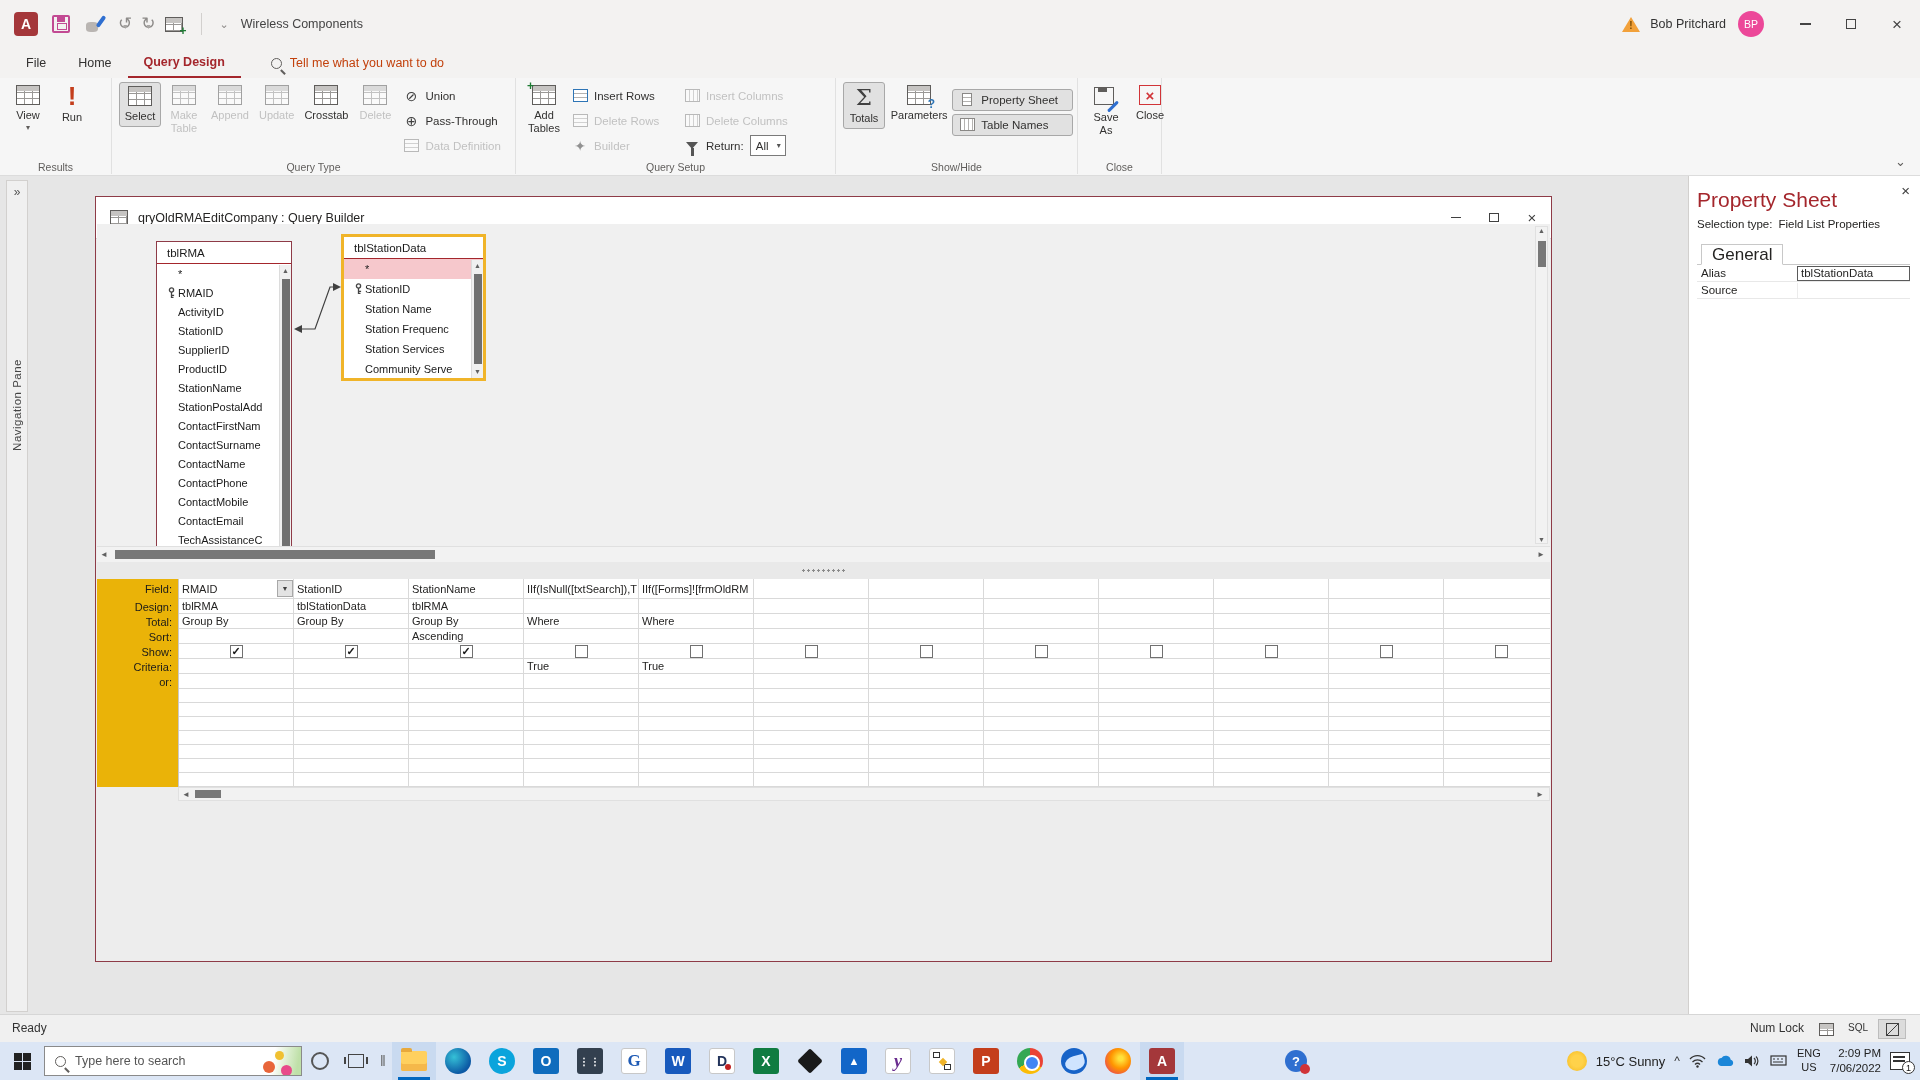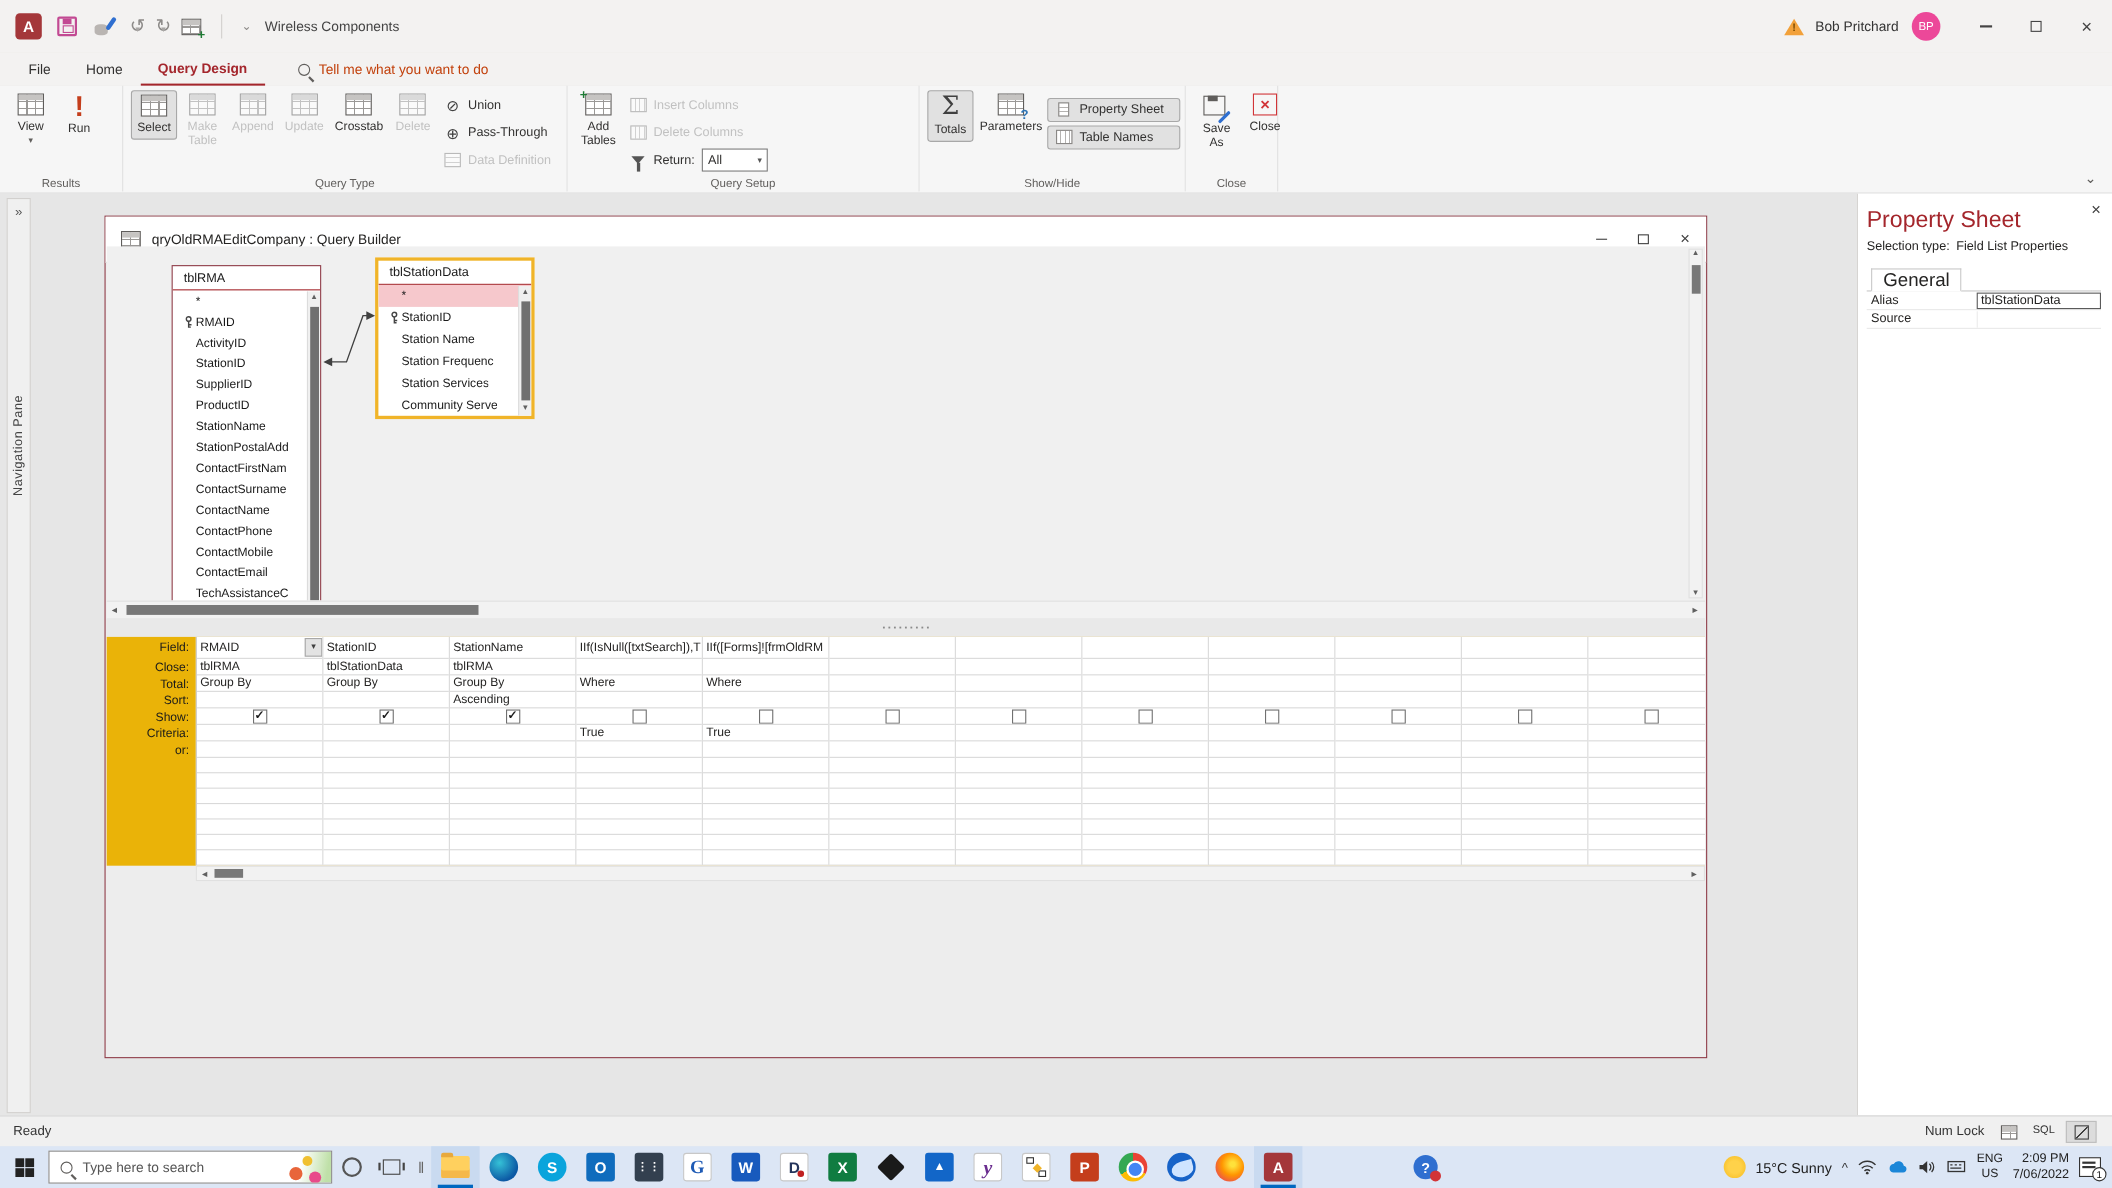--- a/index.html
+++ b/index.html
@@ -58,21 +58,21 @@
   .runbang{font-size:26px;font-weight:bold;color:#c43e1c;line-height:22px;height:22px}
   .sigma{font-size:23px;color:#404040;line-height:22px;height:22px;font-family:"DejaVu Serif",serif}
   .smallcol{display:flex;flex-direction:column;justify-content:flex-start;padding-top:2px}
   .smallbtn{display:flex;align-items:center;gap:6px;height:25px;padding:0 6px;font-size:11.5px;color:#323130;border-radius:3px}
   .smallbtn.pressed{background:#e1e1e1;border:1px solid #a8a8a8;height:22px;margin:1.5px 0}
   .sicon{width:16px;height:14px;display:inline-flex;align-items:center;justify-content:center;font-size:14px;color:#404040;flex:0 0 16px}
   .rowico{width:15px;height:13px;border:1px solid #8a8886;background:repeating-linear-gradient(#fff 0 3px,#b5b3b1 3px 4px)}
   .colico{width:15px;height:13px;border:1px solid #8a8886;background:repeating-linear-gradient(90deg,#fff 0 3px,#b5b3b1 3px 4px)}
   .funnel{width:0;height:0;border-left:6px solid transparent;border-right:6px solid transparent;border-top:7px solid #555;position:relative}
   .funnel::after{content:"";position:absolute;left:-1.5px;top:-1px;width:3px;height:8px;background:#555}
-  .retsel{display:flex;align-items:center;border:1px solid #7a7a7a;background:#fff;height:21px;width:60px;font-size:11.5px;padding-left:5px;justify-content:space-between}
+  .retsel{display:flex;align-items:center;border:1px solid #7a7a7a;background:#fff;height:21px;width:36px;font-size:11.5px;padding-left:5px;justify-content:space-between}
   .retsel .ca{font-size:8px;color:#555;padding-right:4px}
   .pencil-ico{position:relative;width:24px;height:22px}
   .pencil-ico .fl2{width:20px;height:18px;border:1.5px solid #5f5d5b;position:absolute;left:0;top:2px}
   .pencil-ico .fl2::before{content:"";position:absolute;left:3px;top:-1px;width:9px;height:5px;background:#5f5d5b}
   .pencil-ico .pen{position:absolute;right:-2px;bottom:-1px;width:14px;height:3px;background:#2f6fd0;transform:rotate(-45deg);border-radius:2px}
   .closex-ico{width:22px;height:20px;border:1.5px solid #d13438;color:#d13438;font-size:15px;font-weight:bold;display:flex;align-items:center;justify-content:center;line-height:1}
   .ribbon-collapse{position:absolute;right:14px;bottom:6px;font-size:13px;color:#605e5c}
 
   
   #workarea{position:absolute;left:0;top:176px;width:1920px;height:838px;background:#e6e6e6}
@@ -321,20 +321,38 @@
   </div>
 
   <div class="rgroup" style="left:516px;width:320px">
     <div class="bigbtn">
       <span class="tico">
           <span class="ovl" style="color:#1e7b34;left:-6px;top:-6px;right:auto;bottom:auto">+</span>
         </span>
       <span class="blabel">Add
 Tables</span>
     </div>
+    <div class="smallcol" style="width:112px">
+      <div class="smallbtn">
+        <span class="sicon">
+            <span class="rowico" style="border-color:#2e75b6"></span>
+          </span>
+        <span class="slabel">Insert Rows</span>
+      </div>
+      <div class="smallbtn dis">
+        <span class="sicon">
+            <span class="rowico"></span>
+          </span>
+        <span class="slabel">Delete Rows</span>
+      </div>
+      <div class="smallbtn dis">
+        <span class="sicon">✦</span>
+        <span class="slabel">Builder</span>
+      </div>
+    </div>
     <div class="smallcol" style="width:150px">
       <div class="smallbtn dis">
         <span class="sicon">
             <span class="colico"></span>
           </span>
         <span class="slabel">Insert Columns</span>
       </div>
       <div class="smallbtn dis">
         <span class="sicon">
             <span class="colico"></span>
@@ -561,21 +579,21 @@
       <span class="har rar">►</span>
     </div>
 
     <div id="splitter">
         <span class="dots"></span>
       </div>
 
     <div id="gridpane">
       <div id="gridlabels">
           <div class="g-cell lab c-field">Field:</div>
-          <div class="g-cell lab c-std">Close:</div>
+          <div class="g-cell lab c-std">Design:</div>
           <div class="g-cell lab c-std">Total:</div>
           <div class="g-cell lab c-std">Sort:</div>
           <div class="g-cell lab c-std">Show:</div>
           <div class="g-cell lab c-std">Criteria:</div>
           <div class="g-cell lab c-std">or:</div>
         </div>
       <div id="gridcols">
           <div class="g-col">
             <div class="g-cell c-field">RMAID<span class="combo">▼</span></div>
             <div class="g-cell c-std">tblRMA</div>

